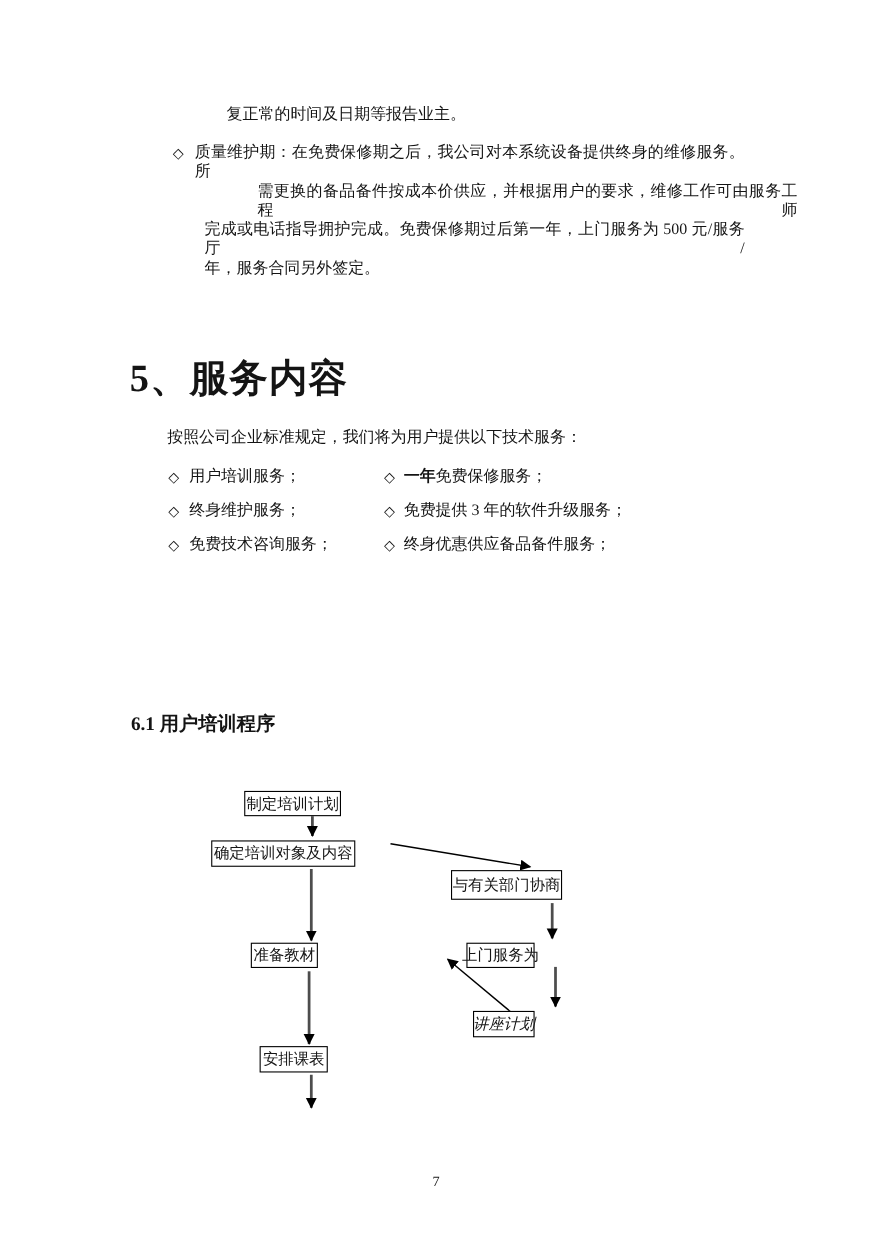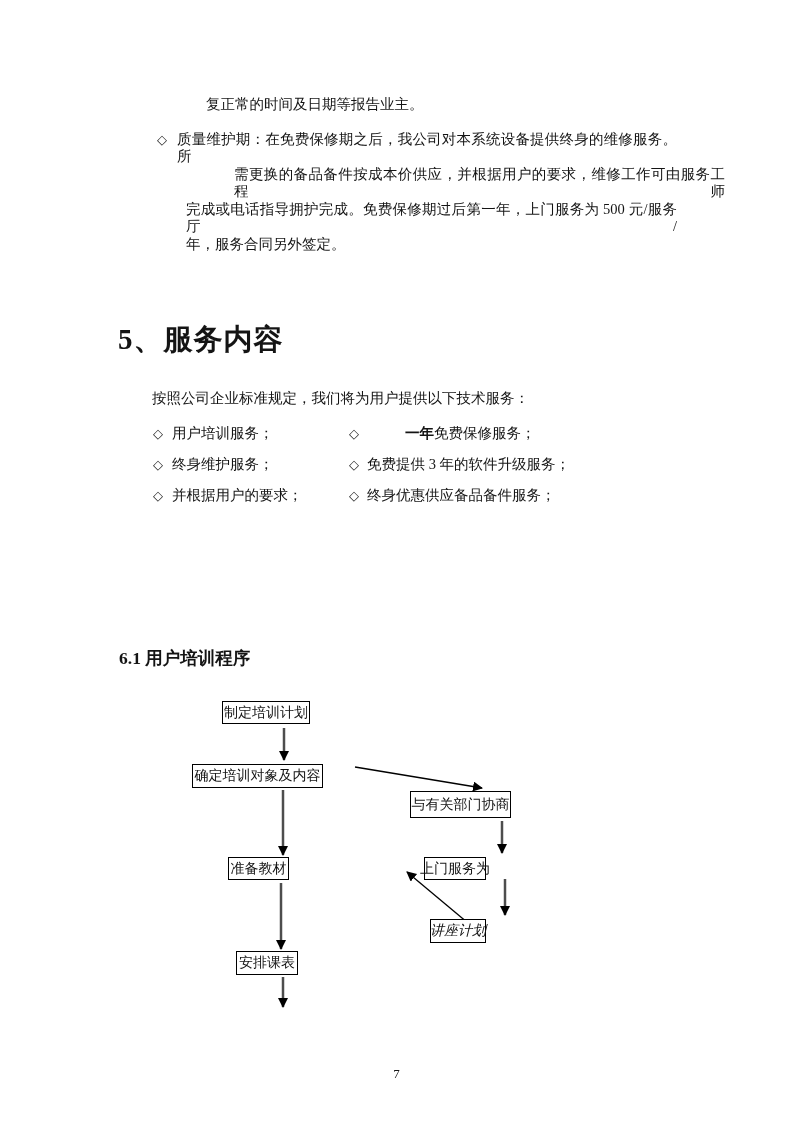--- a/index.html
+++ b/index.html
@@ -7,21 +7,21 @@
     position:relative;
     width:793px;height:1122px;
     background:#ffffff;
     font-family:"Liberation Serif","DejaVu Serif",serif;
     color:#141414;
     overflow:hidden;
   }
   .t{position:absolute;font-size:14.5px;line-height:1.2;white-space:nowrap;}
   .jline{position:absolute;font-size:14.5px;line-height:1.2;text-align:justify;text-align-last:justify;text-justify:inter-character;}
   .bullet{position:absolute;font-size:13px;line-height:1.2;}
-  .h1{position:absolute;font-size:29px;font-weight:bold;white-space:nowrap;letter-spacing:1px;}
+  .h1{position:absolute;font-size:35px;font-weight:bold;white-space:nowrap;letter-spacing:1px;}
   .h2{position:absolute;font-size:17.5px;font-weight:bold;white-space:nowrap;}
   .fbox{
     position:absolute;
     border:1px solid #000;
     background:#fff;
     font-size:14px;
     display:flex;align-items:center;justify-content:center;
     white-space:nowrap;
     box-sizing:border-box;
   }
@@ -40,29 +40,29 @@
   <div class="jline" style="left:186px;top:166px;width:491px;margin-left:48px;">需更换的备品备件按成本价供应，并根据用户的要求，维修工作可由服务工程师</div>
   <div class="jline" style="left:186px;top:201px;width:491px;">完成或电话指导拥护完成。免费保修期过后第一年，上门服务为 500 元/服务厅/</div>
   <div class="t" style="left:186px;top:236px;">年，服务合同另外签定。</div>
 
   <div class="h1" style="left:118px;top:320px;">5、服务内容</div>
   <div class="t" style="left:152px;top:390px;text-align:center;">按照公司企业标准规定，我们将为用户提供以下技术服务：</div>
 
   <span class="bullet" style="left:153px;top:426px;">◇</span>
   <div class="t" style="left:172px;top:425px;">用户培训服务；</div>
   <span class="bullet" style="left:349px;top:426px;">◇</span>
-  <div class="t" style="left:367px;top:425px;margin-left:38px;"><b>一年</b><span>免费保修服务；</span></div>
+  <div class="t" style="left:367px;top:425px;"><b>一年</b><span>免费保修服务；</span></div>
 
   <span class="bullet" style="left:153px;top:457px;">◇</span>
   <div class="t" style="left:172px;top:456px;">终身维护服务；</div>
   <span class="bullet" style="left:349px;top:457px;">◇</span>
   <div class="t" style="left:367px;top:456px;"><b></b><span>免费提供 3 年的软件升级服务；</span></div>
 
   <span class="bullet" style="left:153px;top:488px;">◇</span>
-  <div class="t" style="left:172px;top:487px;">并根据用户的要求；</div>
+  <div class="t" style="left:172px;top:487px;">免费技术咨询服务；</div>
   <span class="bullet" style="left:349px;top:488px;">◇</span>
   <div class="t" style="left:367px;top:487px;"><b></b><span>终身优惠供应备品备件服务；</span></div>
 
   <div class="h2" style="left:119px;top:646px;">6.1 用户培训程序</div>
 
   <svg class="arrows" width="793" height="1122" viewBox="0 0 793 1122">
     <defs>
       <marker id="ah" markerUnits="userSpaceOnUse" markerWidth="12" markerHeight="12" refX="9" refY="5" orient="auto">
         <path d="M0,0 L10,5 L0,10 Z" fill="#000"></path>
       </marker>
@@ -70,21 +70,21 @@
     <line x1="284" y1="728" x2="284" y2="760" stroke="#4d4d4d" stroke-width="2.5" marker-end="url(#ah)"></line>
     <line x1="283" y1="790" x2="283" y2="855" stroke="#4d4d4d" stroke-width="2.5" marker-end="url(#ah)"></line>
     <line x1="281" y1="883" x2="281" y2="949" stroke="#4d4d4d" stroke-width="2.5" marker-end="url(#ah)"></line>
     <line x1="283" y1="977" x2="283" y2="1007" stroke="#4d4d4d" stroke-width="2.5" marker-end="url(#ah)"></line>
     <line x1="355" y1="767" x2="482" y2="788" stroke="#000" stroke-width="1.3" marker-end="url(#ah)"></line>
     <line x1="502" y1="821" x2="502" y2="853" stroke="#4d4d4d" stroke-width="2.5" marker-end="url(#ah)"></line>
     <line x1="505" y1="879" x2="505" y2="915" stroke="#4d4d4d" stroke-width="2.5" marker-end="url(#ah)"></line>
     <line x1="468" y1="923" x2="407" y2="872" stroke="#000" stroke-width="1.3" marker-end="url(#ah)"></line>
   </svg>
 
-  <div class="fbox" style="left:222px;top:701px;width:88px;height:23px;">制定培训计划</div>
+  <div class="fbox" style="left:222px;top:719px;width:88px;height:23px;">制定培训计划</div>
   <div class="fbox" style="left:192px;top:764px;width:131px;height:24px;">确定培训对象及内容</div>
   <div class="fbox" style="left:228px;top:857px;width:61px;height:23px;">准备教材</div>
   <div class="fbox" style="left:236px;top:951px;width:62px;height:24px;">安排课表</div>
   <div class="fbox" style="left:410px;top:791px;width:101px;height:27px;">与有关部门协商</div>
   <div class="fbox" style="left:424px;top:857px;width:62px;height:23px;">上门服务为</div>
   <div class="fbox" style="left:430px;top:919px;width:56px;height:24px;font-style:italic;">讲座计划</div>
 
   <div class="pagenum" style="top:1066px;">7</div>
 
 </div>

